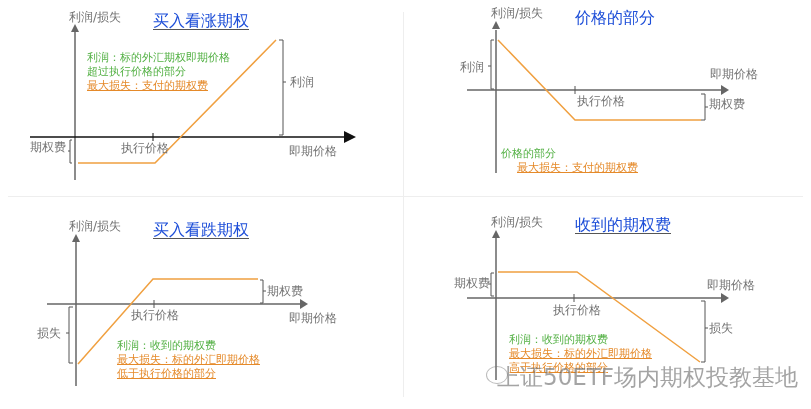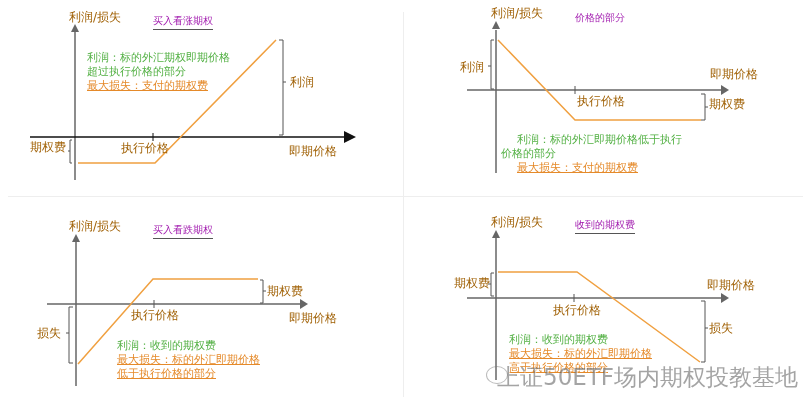--- a/index.html
+++ b/index.html
@@ -2,22 +2,22 @@
 <html><head>
 <meta charset="utf-8">
 <style>
   html, body { margin: 0; padding: 0; background: #ffffff; }
   body { width: 811px; height: 409px; position: relative; overflow: hidden;
          font-family: "DejaVu Sans", "Liberation Sans", sans-serif; }
   .panel { position: absolute; }
   .divider-v { position: absolute; left: 403px; top: 12px; width: 1px; height: 385px; background: #eeeeee; }
   .divider-h { position: absolute; left: 8px; top: 196px; width: 795px; height: 1px; background: #eeeeee; }
   svg { position: absolute; left: 0; top: 0; overflow: visible; }
-  .lbl { position: absolute; white-space: nowrap; font-size: 12px; color: #a16207; line-height: 14px; }
-  .title { position: absolute; white-space: nowrap; font-size: 10px; color: #a21caf; line-height: 14px; }
+  .lbl { position: absolute; white-space: nowrap; font-size: 12px; color: #737373; line-height: 14px; }
+  .title { position: absolute; white-space: nowrap; font-size: 16px; color: #1d4ed8; line-height: 14px; }
   .title.ul { border-bottom: 1px solid #555; padding-bottom: 1px; }
   .note { position: absolute; white-space: nowrap; font-size: 11px; line-height: 14px; }
   .green { color: #52b043; }
   .orange { color: #e58a2a; text-decoration: underline; }
   .watermark { position: absolute; left: 497px; top: 362px; font-size: 23px; color: rgba(90,90,90,0.55);
                white-space: nowrap; letter-spacing: 0px; text-shadow: 1px 1px 0 rgba(255,255,255,0.6); }
   .wm-icon { position: absolute; left: 486px; top: 366px; width: 20px; height: 16px; border: 1px solid rgba(120,120,120,0.5);
              border-radius: 50%; }
 </style>
 </head>
@@ -66,21 +66,20 @@
     <path d="M89,40 L86,40 L86,89 L89,89 M86,66 L83,66" fill="none" stroke="#555" stroke-width="1"></path>
 
     <path d="M296,94 L300,94 L300,120 L296,120 M300,107 L303,107" fill="none" stroke="#555" stroke-width="1"></path>
   </svg>
   <div class="lbl" style="left:86px;top:6px;">利润/损失</div>
   <div class="title" style="left:170px;top:11px;">价格的部分</div>
   <div class="lbl" style="left:55px;top:60px;">利润</div>
   <div class="lbl" style="left:305px;top:67px;">即期价格</div>
   <div class="lbl" style="left:172px;top:94px;">执行价格</div>
   <div class="lbl" style="left:304px;top:97px;">期权费</div>
-  <div class="note green" style="left:112px;top:133px;">利润：标的外汇即期价格低于执行</div>
   <div class="note green" style="left:96px;top:147px;">价格的部分</div>
   <div class="note orange" style="left:112px;top:161px;">最大损失：支付的期权费</div>
 </div>
 
 <div class="panel" style="left:0;top:200px;width:403px;height:209px;">
   <svg width="403" height="209">
     <line x1="76" y1="186" x2="76" y2="42" stroke="#666" stroke-width="1.5"></line>
     <polygon points="76,34 72,42 80,42" fill="#666"></polygon>
     <line x1="47" y1="104" x2="300" y2="104" stroke="#666" stroke-width="1.5"></line>
     <polygon points="308,104 300,99 300,109" fill="#666"></polygon>

